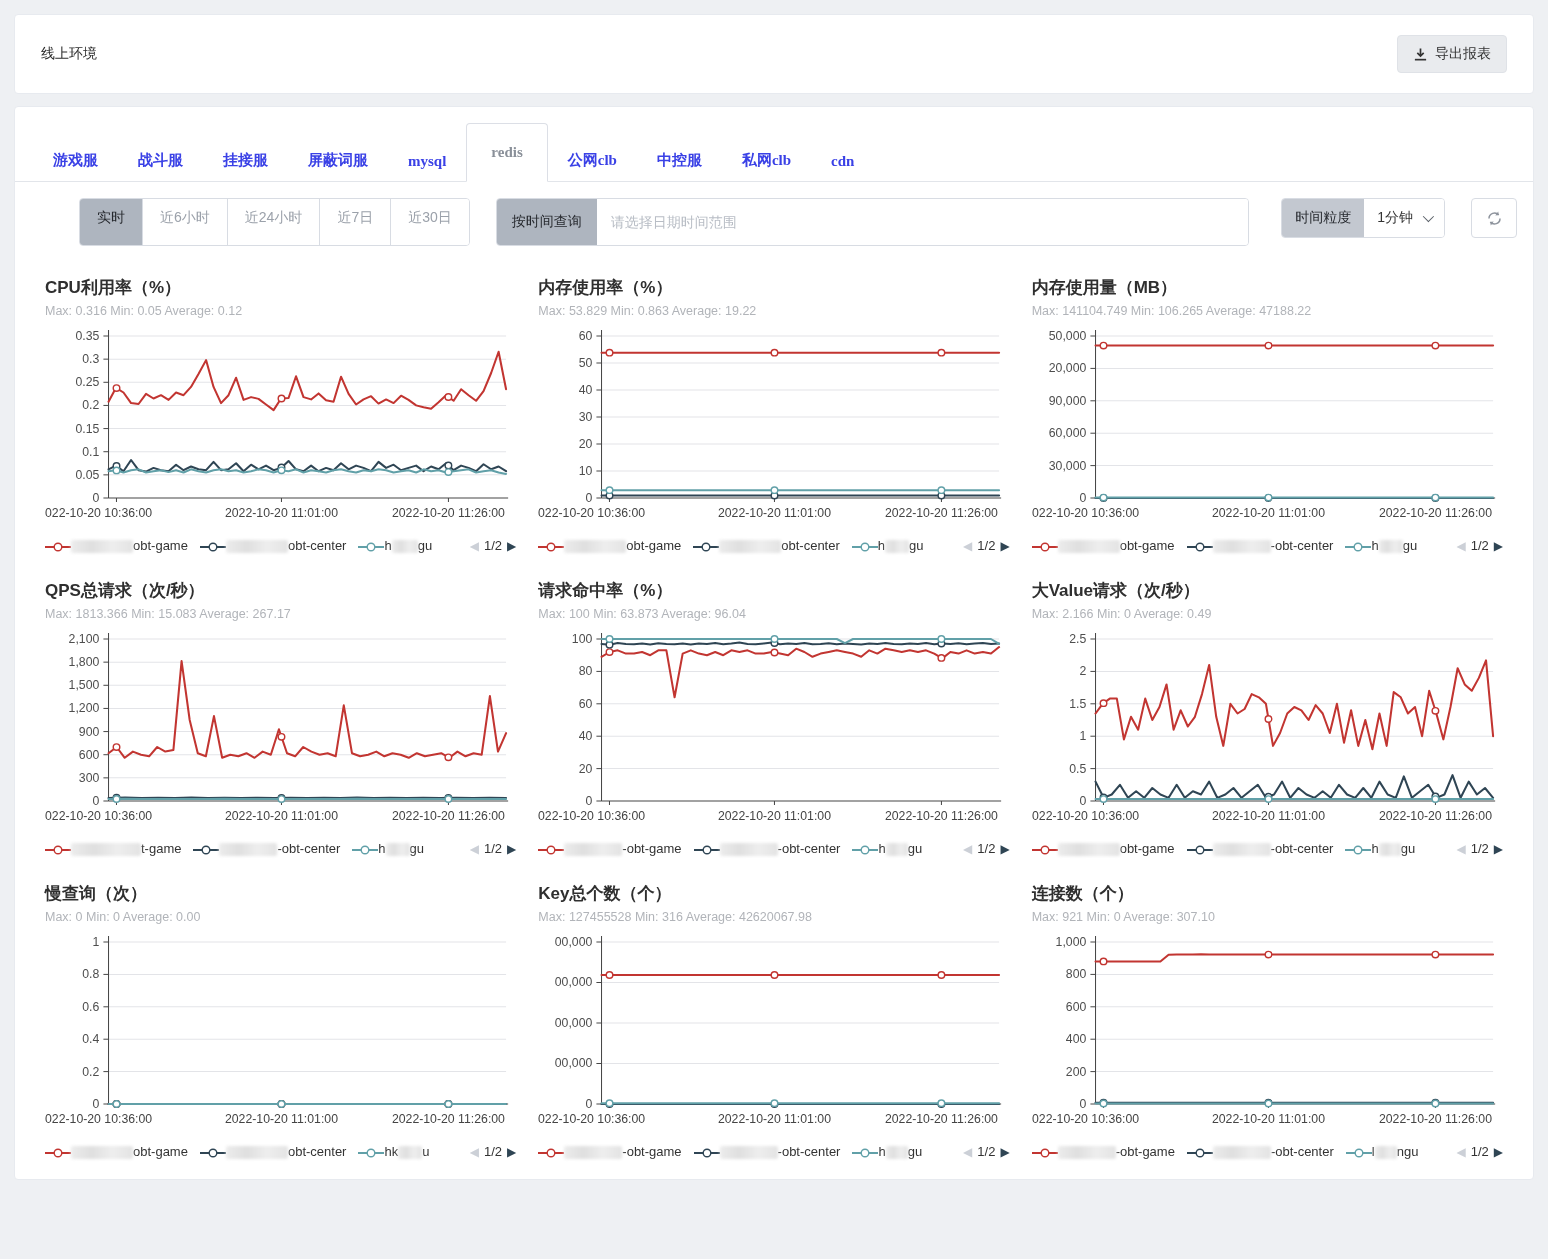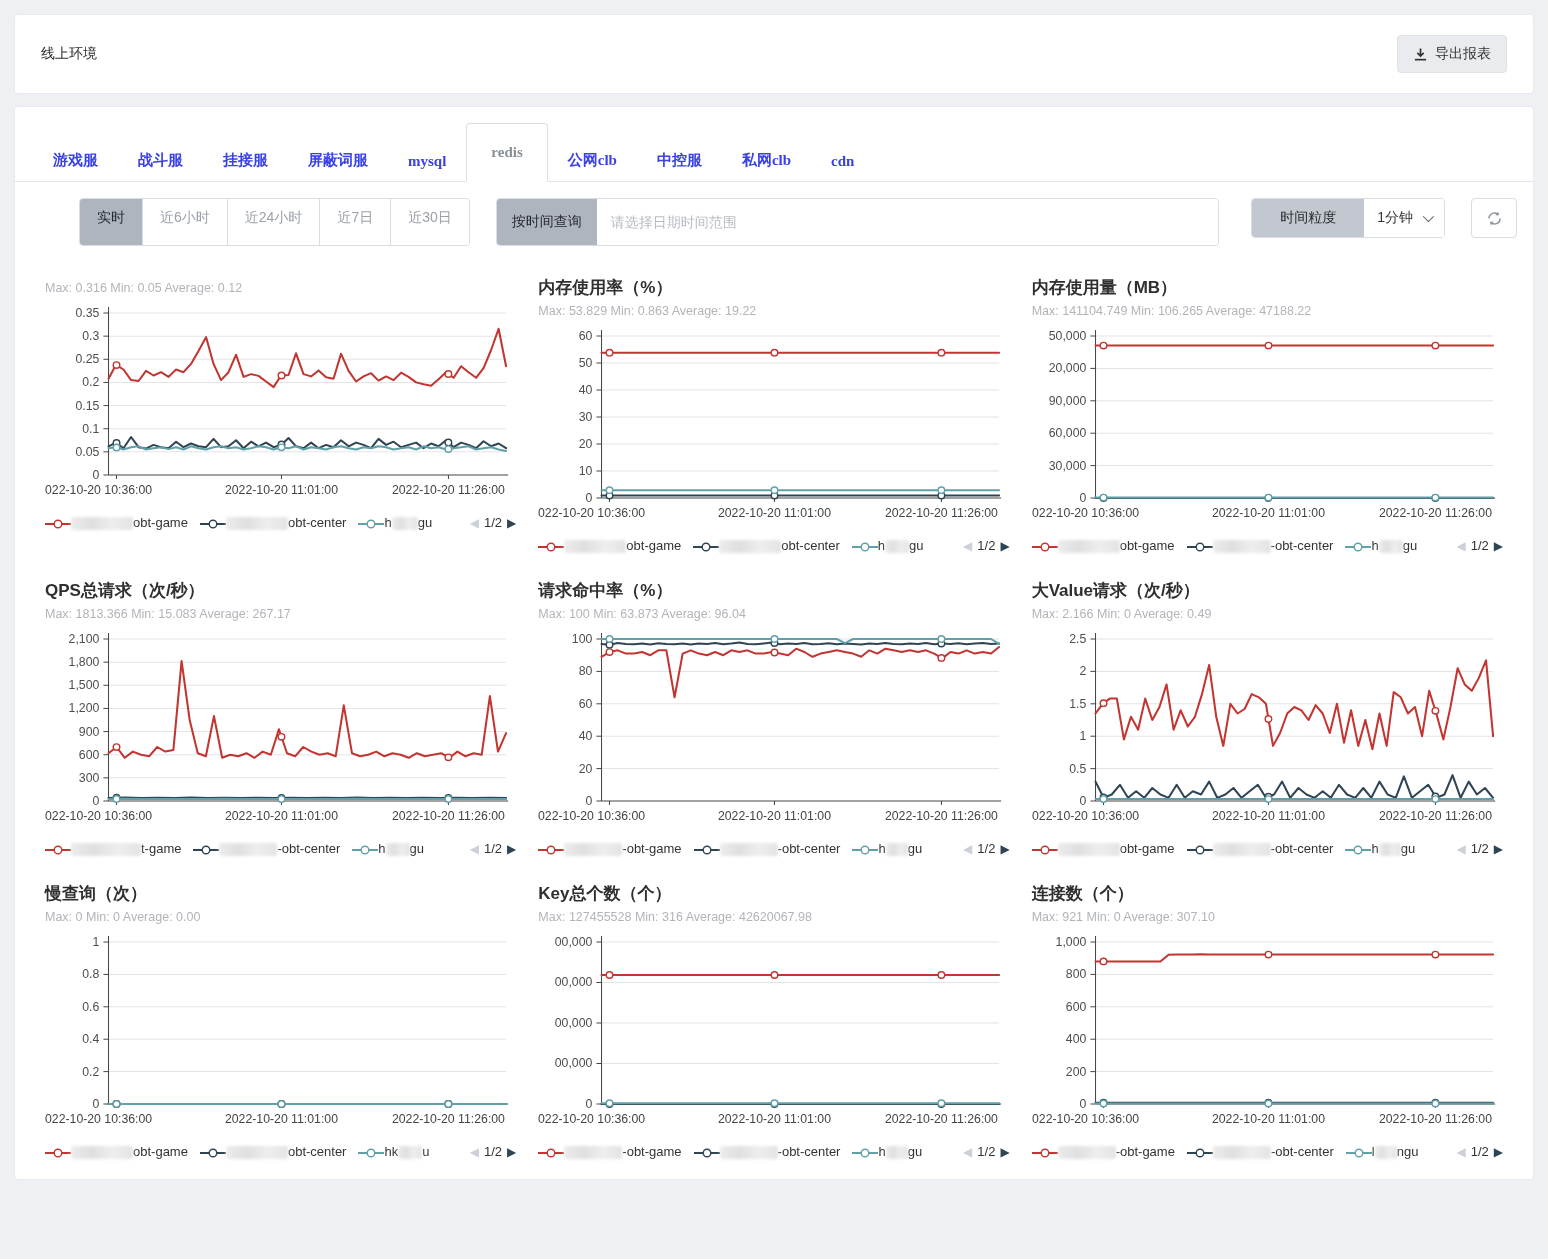--- a/index.html
+++ b/index.html
@@ -56,21 +56,21 @@
   .seg-btn.active { background:#aeb5bf; color:#26292e; }
   .query-group { display:flex; flex:1; border:1px solid #d8dce3; border-radius:4px; overflow:hidden; height:48px; }
   .query-label {
     background:#aeb5bf; color:#26292e; font-size:14px;
     display:flex; align-items:center; padding:0 15px; cursor:pointer; white-space:nowrap;
   }
   .date-input { border:none; outline:none; flex:1; font-size:14px; padding:0 14px; color:#333;
     font-family:"Liberation Sans","DejaVu Sans",sans-serif; }
   .date-input::placeholder { color:#b8bdc5; }
   .gran-group { display:flex; border:1px solid #d8dce3; border-radius:4px; overflow:hidden; height:40px; margin-left:6px; }
-  .gran-label { background:#c3c8d0; color:#26292e; font-size:14px; display:flex; align-items:center; padding:0 28px; white-space:nowrap; }
+  .gran-label { background:#c3c8d0; color:#26292e; font-size:14px; display:flex; align-items:center; padding:0 13px; white-space:nowrap; }
   .gran-select { display:flex; align-items:center; gap:10px; padding:0 13px; font-size:14px; color:#333; cursor:pointer; background:#fff; }
   .chevron { width:8px; height:8px; border-right:1.6px solid #5a6068; border-bottom:1.6px solid #5a6068;
     transform:rotate(45deg) translateY(-2px); }
   .refresh-btn { width:46px; height:40px; border:1px solid #d8dce3; border-radius:4px; background:#fff;
     display:grid; place-items:center; cursor:pointer; }
   
   .charts-grid {
     display:grid; grid-template-columns:repeat(3,1fr);
     column-gap:22px; row-gap:26px; padding:16px 30px 12px 30px;
   }
@@ -147,20 +147,21 @@
           <path d="M3 8.5a5.5 5.5 0 0 1 9.7-3.55" fill="none" stroke="#8d939c" stroke-width="1.5"></path>
           <path d="M12.2 1.6l.6 3.5-3.5.4z" fill="#8d939c"></path>
           <path d="M4.8 15.4l-.6-3.5 3.5-.4z" fill="#8d939c"></path>
         </svg>
       </span>
     </div>
   </div>
 
   <div class="charts-grid">
   <div class="chart-card">
+    <div class="chart-title">CPU利用率（%）</div>
     <div class="chart-stats">Max: 0.316 Min: 0.05 Average: 0.12</div>
     <svg class="plot" width="100%" height="206" viewBox="0 0 460 206" preserveAspectRatio="none">
           <line x1="57" y1="172" x2="62" y2="172" stroke="#464646" stroke-width="1"></line>
           <text x="53" y="176" text-anchor="end" font-size="12" fill="#4e4e4e">0</text>
           <line x1="62" y1="148.85714285714286" x2="450" y2="148.85714285714286" stroke="#e3e4e8" stroke-width="1"></line>
           <line x1="57" y1="148.85714285714286" x2="62" y2="148.85714285714286" stroke="#464646" stroke-width="1"></line>
           <text x="53" y="152.85714285714286" text-anchor="end" font-size="12" fill="#4e4e4e">0.05</text>
           <line x1="62" y1="125.71428571428572" x2="450" y2="125.71428571428572" stroke="#e3e4e8" stroke-width="1"></line>
           <line x1="57" y1="125.71428571428572" x2="62" y2="125.71428571428572" stroke="#464646" stroke-width="1"></line>
           <text x="53" y="129.71428571428572" text-anchor="end" font-size="12" fill="#4e4e4e">0.1</text>

